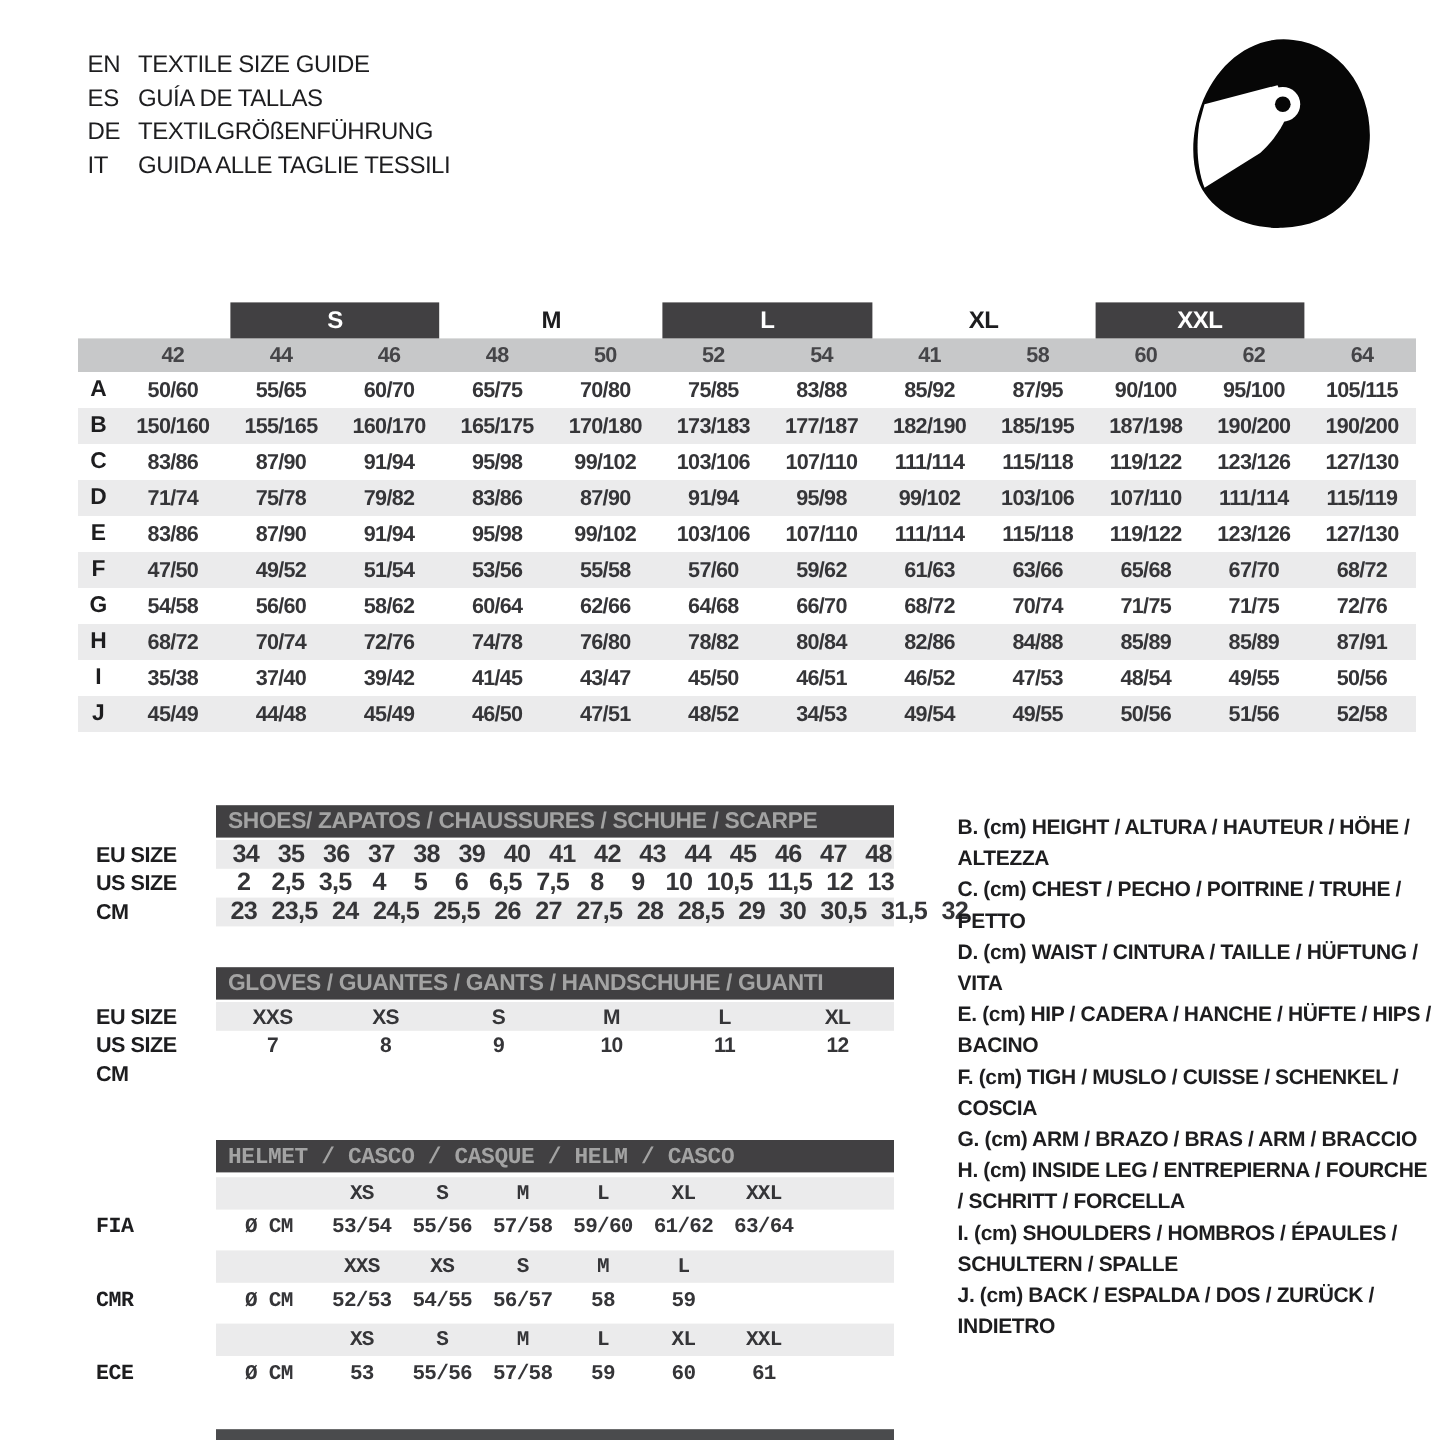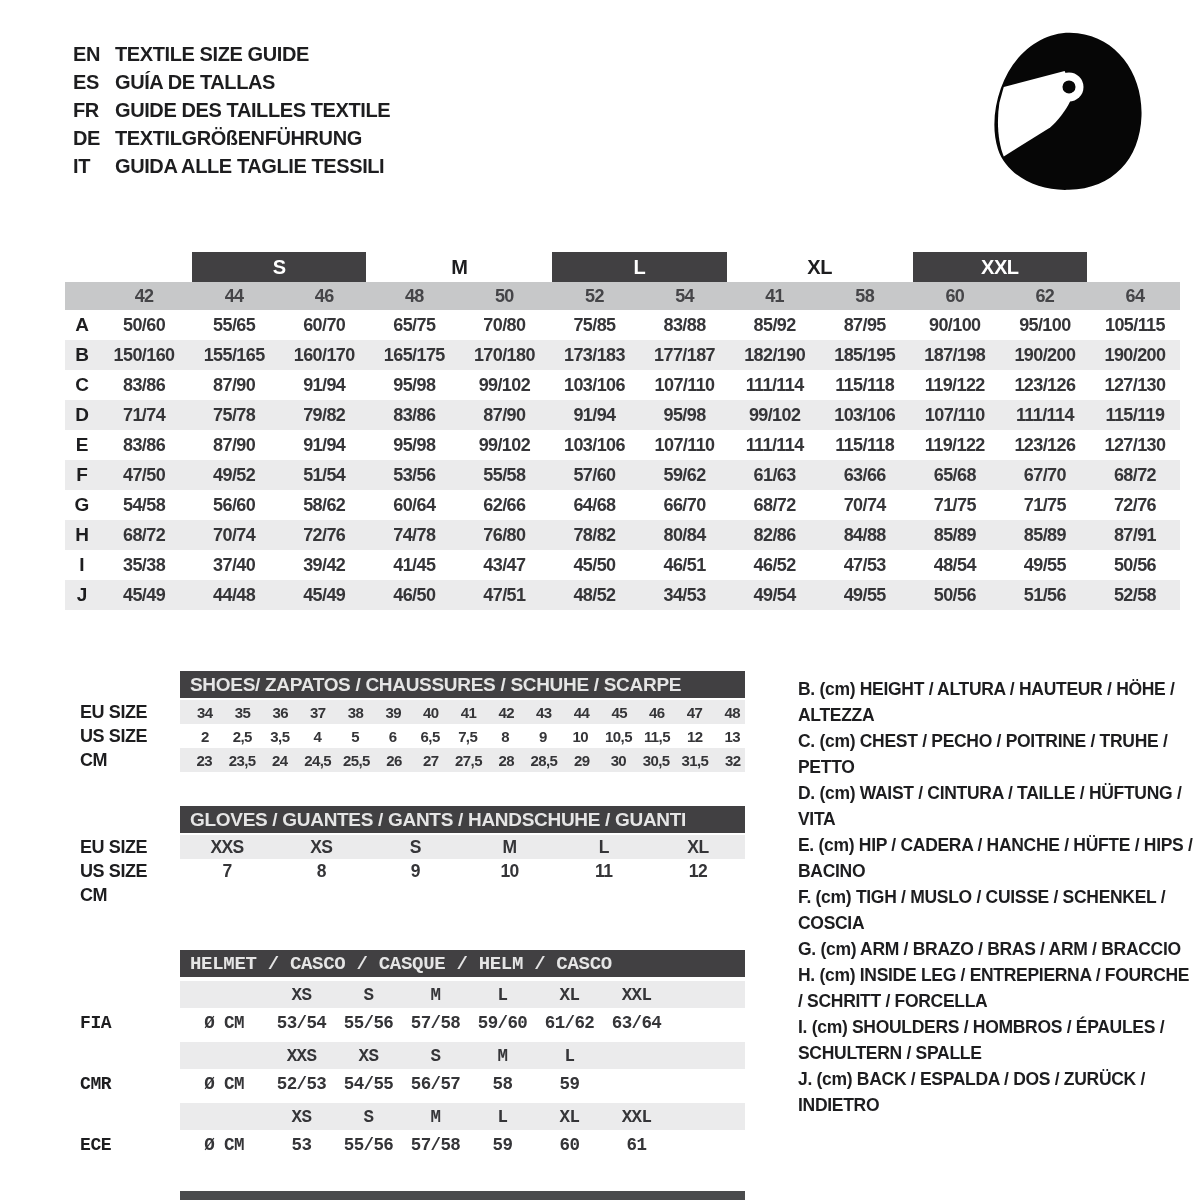--- a/index.html
+++ b/index.html
@@ -1,21 +1,21 @@
 <!DOCTYPE html>
 <html><head>
 <meta charset="utf-8">
 <style>
   html,body{margin:0;padding:0;background:#fff;}
   .page{position:relative;width:1200px;height:1200px;background:#fff;overflow:hidden;
         font-family:"Liberation Sans","DejaVu Sans",sans-serif;color:#1d1d1f;}
 
   
   .langs{position:absolute;left:73px;top:40px;}
-  .lang-row{display:flex;height:28px;align-items:center;font-weight:bold;font-size:20px;letter-spacing:-0.4px;}
+  .lang-row{display:flex;height:28px;align-items:center;font-weight:normal;font-size:20px;letter-spacing:-0.4px;}
   .lang-code{width:42px;}
 
   
   .helmet-badge{position:absolute;left:978px;top:26px;width:182px;height:174px;}
   .helmet-badge svg{width:100%;height:100%;}
 
   
   .main-table{position:absolute;left:65px;top:252px;width:1115px;}
   .t12{display:grid;grid-template-columns:34px repeat(12,1fr);}
   .group-row{height:30px;}
@@ -29,29 +29,29 @@
        letter-spacing:-0.6px;color:#353538;white-space:nowrap;}
   .num-row .val{color:#454548;}
 
   
   .sub{position:absolute;left:80px;width:665px;}
   #shoesSec{top:671px;}
   #glovesSec{top:806px;text-align:right;}
   #helmetSec{top:950px;font-family:Liberation Mono, monospace;}
   .srow{display:grid;grid-template-columns:100px 565px;height:24px;}
   .title-row{height:27px;margin-bottom:2px;}
-  .sec-title{background:#414042;color:#e5e5e5;font-weight:bold;font-size:19px;display:flex;
+  .sec-title{background:#414042;color:#a3a3a3;font-weight:bold;font-size:19px;display:flex;
              align-items:center;padding-left:10px;letter-spacing:-0.3px;}
   .slabel{display:flex;align-items:center;font-weight:bold;font-size:18px;letter-spacing:-0.4px;}
   .strip{height:100%;}
   .stripe-bg{background:#ebebec;}
   .cells15{display:grid;grid-template-columns:repeat(15,1fr);}
   .cells6{display:grid;grid-template-columns:repeat(6,1fr);}
   .hcells{display:grid;grid-template-columns:88px repeat(6,67px) 1fr;}
-  .cells15 .val{font-size:15px;padding-left:12px;}
+  .cells15 .val{font-size:21px;padding-left:12px;}
   .cells6 .val,.hcells .val{font-size:17.5px;}
   .hd-sizes{height:27px;margin-top:4px;}
   .hd-vals{height:30px;}
 
   
   .legend{position:absolute;left:798px;top:676px;width:400px;}
   .legend-line{font-weight:bold;font-size:17.5px;line-height:26px;letter-spacing:-0.3px;}
 
   
   .bottom-bar{position:absolute;left:180px;top:1191px;width:565px;height:9px;background:#4a4b4d;}
@@ -62,24 +62,20 @@
 <div class="page">
 
   <div class="langs" id="langs">
       <div class="lang-row">
         <span class="lang-code">EN</span>
         <span class="lang-label">TEXTILE SIZE GUIDE</span>
       </div>
       <div class="lang-row">
         <span class="lang-code">ES</span>
         <span class="lang-label">GUÍA DE TALLAS</span>
-      </div>
-      <div class="lang-row">
-        <span class="lang-code">FR</span>
-        <span class="lang-label">GUIDE DES TAILLES TEXTILE</span>
       </div>
       <div class="lang-row">
         <span class="lang-code">DE</span>
         <span class="lang-label">TEXTILGRÖßENFÜHRUNG</span>
       </div>
       <div class="lang-row">
         <span class="lang-code">IT</span>
         <span class="lang-label">GUIDA ALLE TAGLIE TESSILI</span>
       </div>
     </div>

